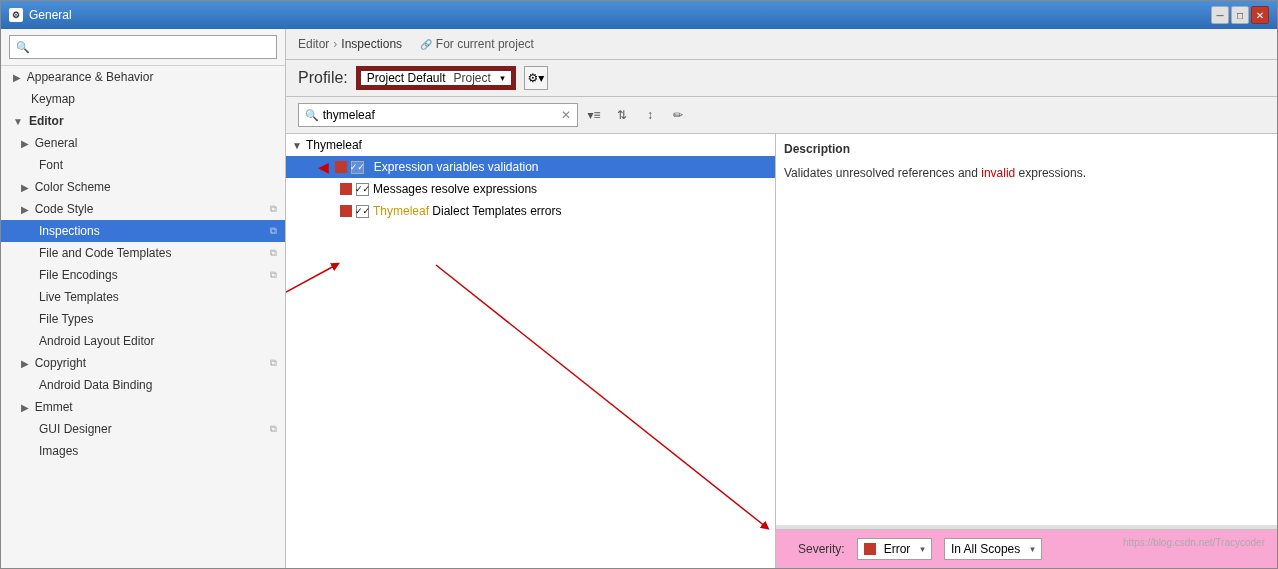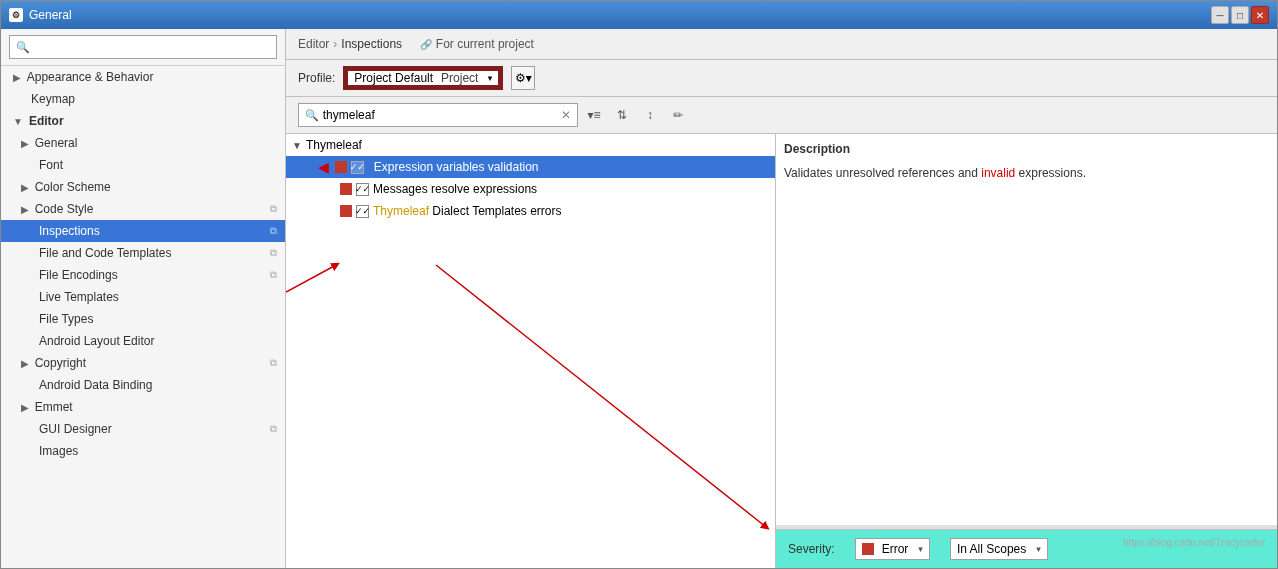--- a/index.html
+++ b/index.html
@@ -94,21 +94,21 @@
     .for-project-link { color: #555; font-size: 12px; cursor: pointer; margin-left: 12px; }
 
     .profile-bar {
       padding: 6px 12px;
       display: flex;
       align-items: center;
       gap: 8px;
       border-bottom: 1px solid #c0c0c0;
       background: #f0f0f0;
     }
-    .profile-label { font-size: 12px; color: #333; }
+    .profile-label { font-size: 16px; color: #333; }
     .profile-select {
       height: 24px;
       border: 5px solid #7f1d1d;
       background: white;
       padding: 0 6px;
       font-size: 12px;
       display: flex;
       align-items: center;
       gap: 4px;
       min-width: 160px;
@@ -165,24 +165,24 @@
     .tree-checkbox.checked::after { content: '✓'; font-size: 9px; }
     .tree-row.selected .tree-checkbox { border-color: #aaa; background: rgba(255,255,255,0.2); }
 
     .tree-label { font-size: 12px; }
 
     .desc-title { font-size: 12px; color: #333; font-weight: bold; margin-bottom: 8px; }
     .desc-text { font-size: 12px; color: #333; line-height: 1.5; flex: 1; }
     .desc-text .invalid { color: #cc0000; font-weight: 500; }
 
     .severity-bar {
-      padding: 8px 12px;
-      display: flex; align-items: center; gap: 20px;
+      padding: 8px 22px;
+      display: flex; align-items: center; gap: 12px;
       border-top: 1px solid #c0c0c0;
-      background: #5eead4;
+      background: #f9a8d4;
       flex-shrink: 0;
     }
     .severity-label { font-size: 12px; color: #333; }
     .severity-select {
       height: 22px; border: 1px solid #a0a0a0; background: white;
       padding: 0 6px; font-size: 12px;
       display: flex; align-items: center; gap: 4px; cursor: pointer;
     }
     .error-dot { width: 12px; height: 12px; background: #c0392b; flex-shrink: 0; }
     .select-arrow { font-size: 9px; color: #555; }

